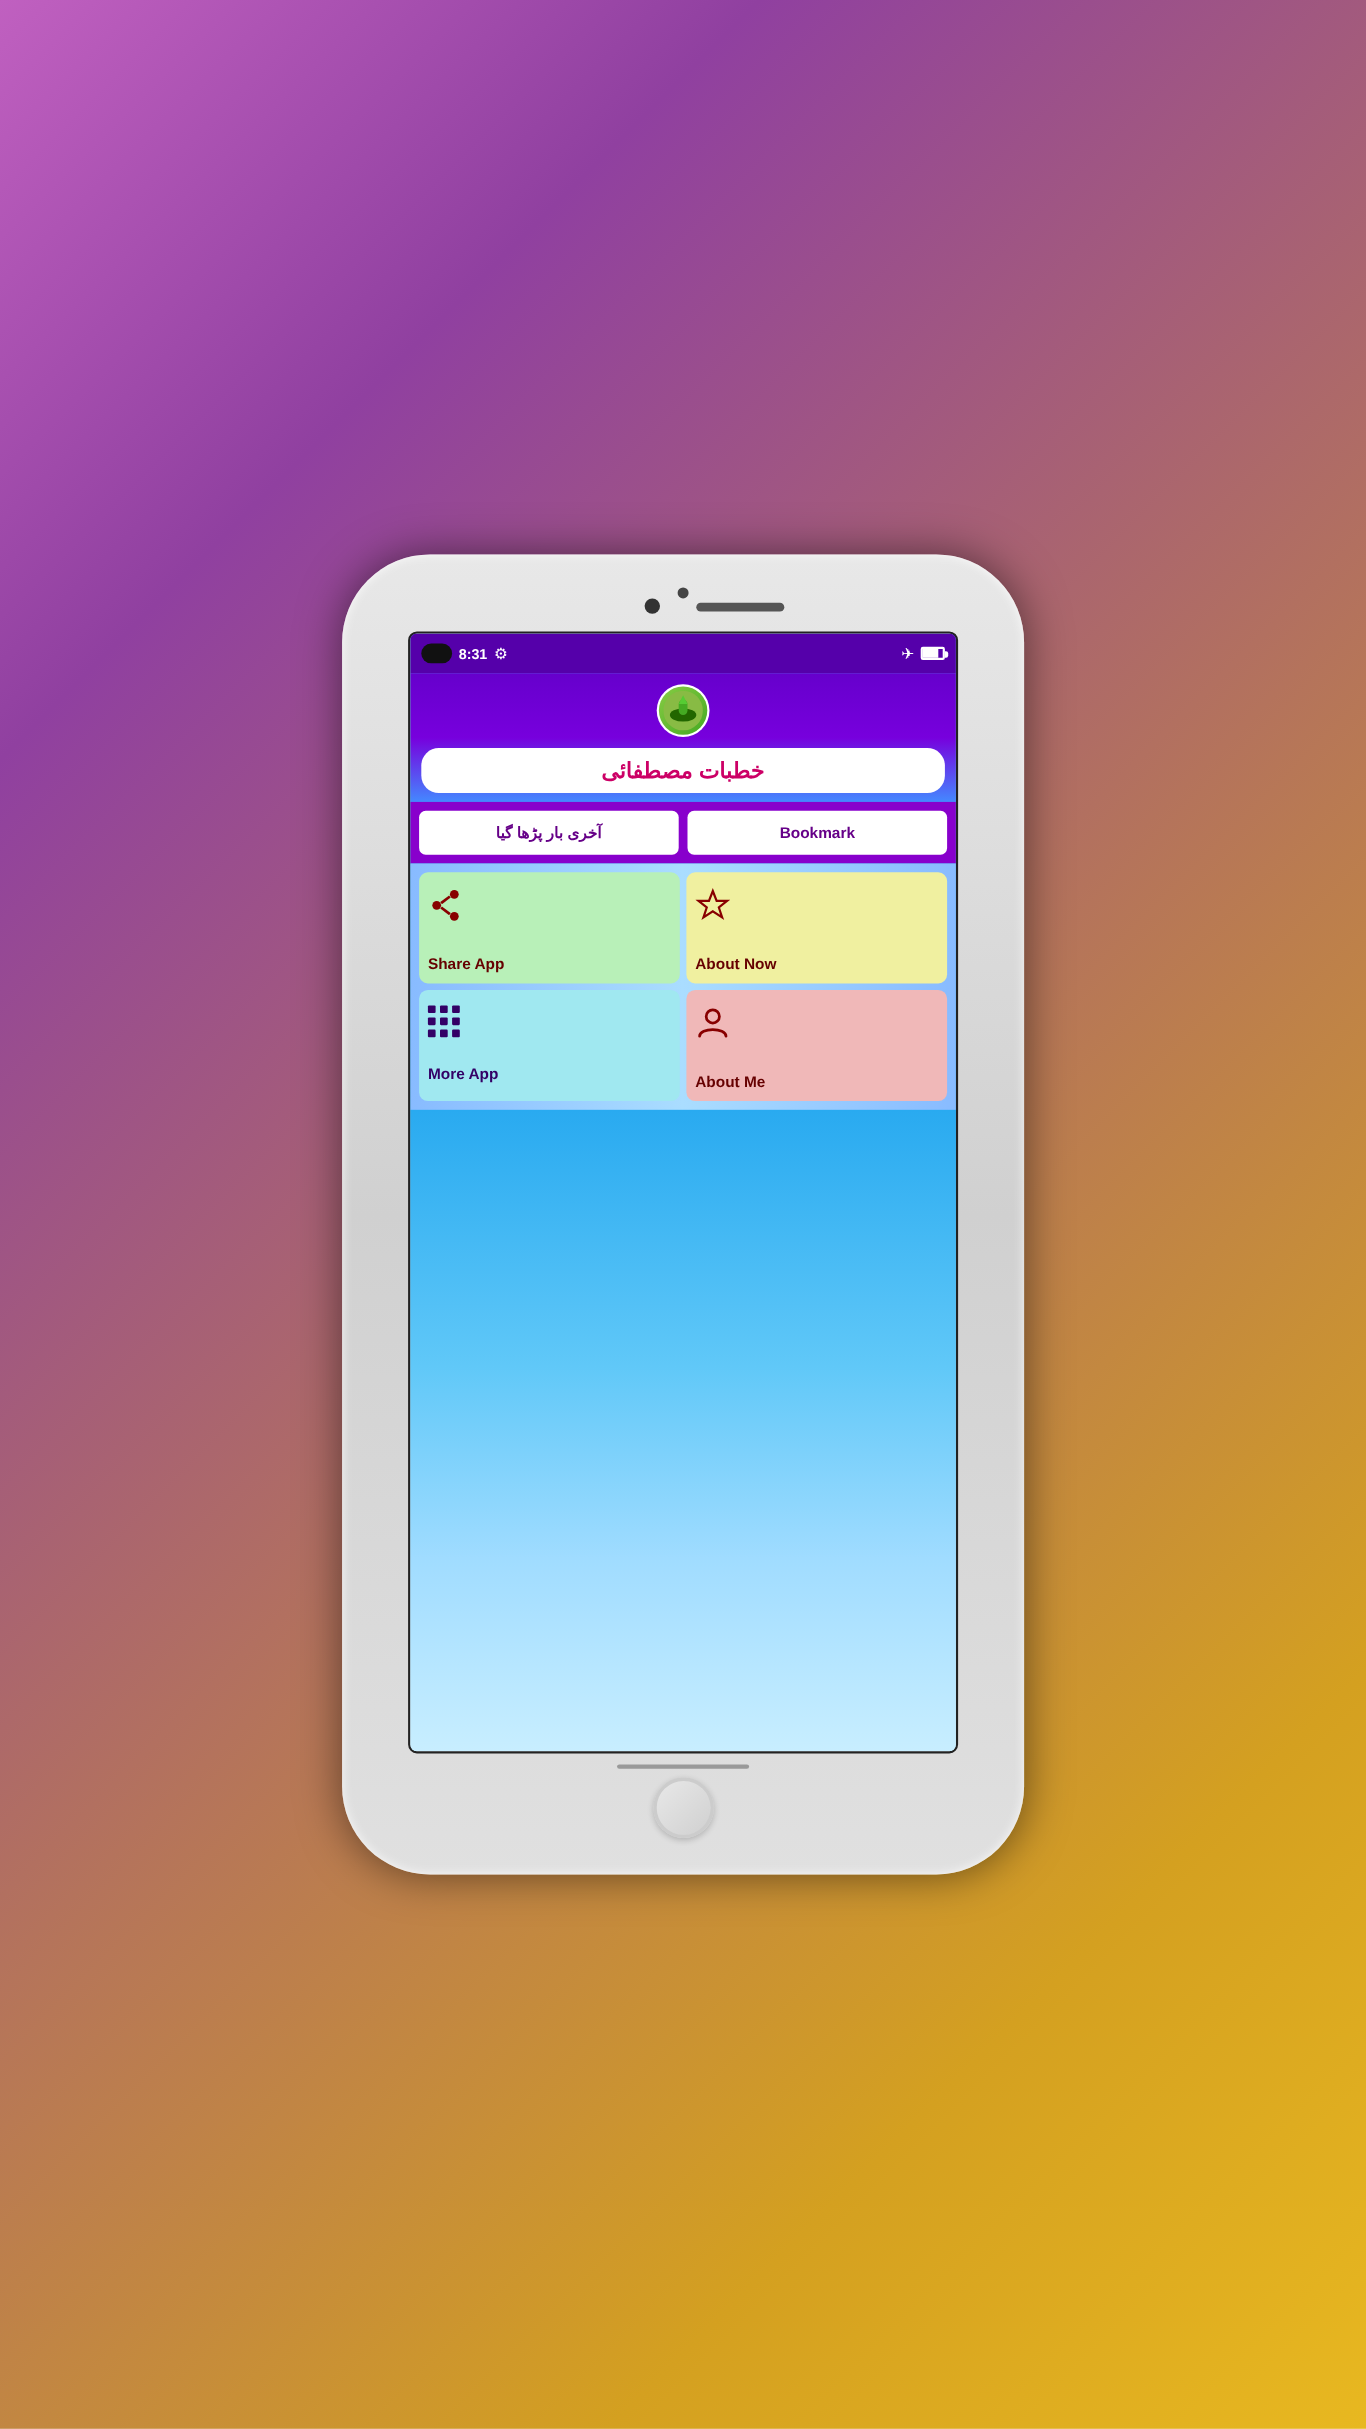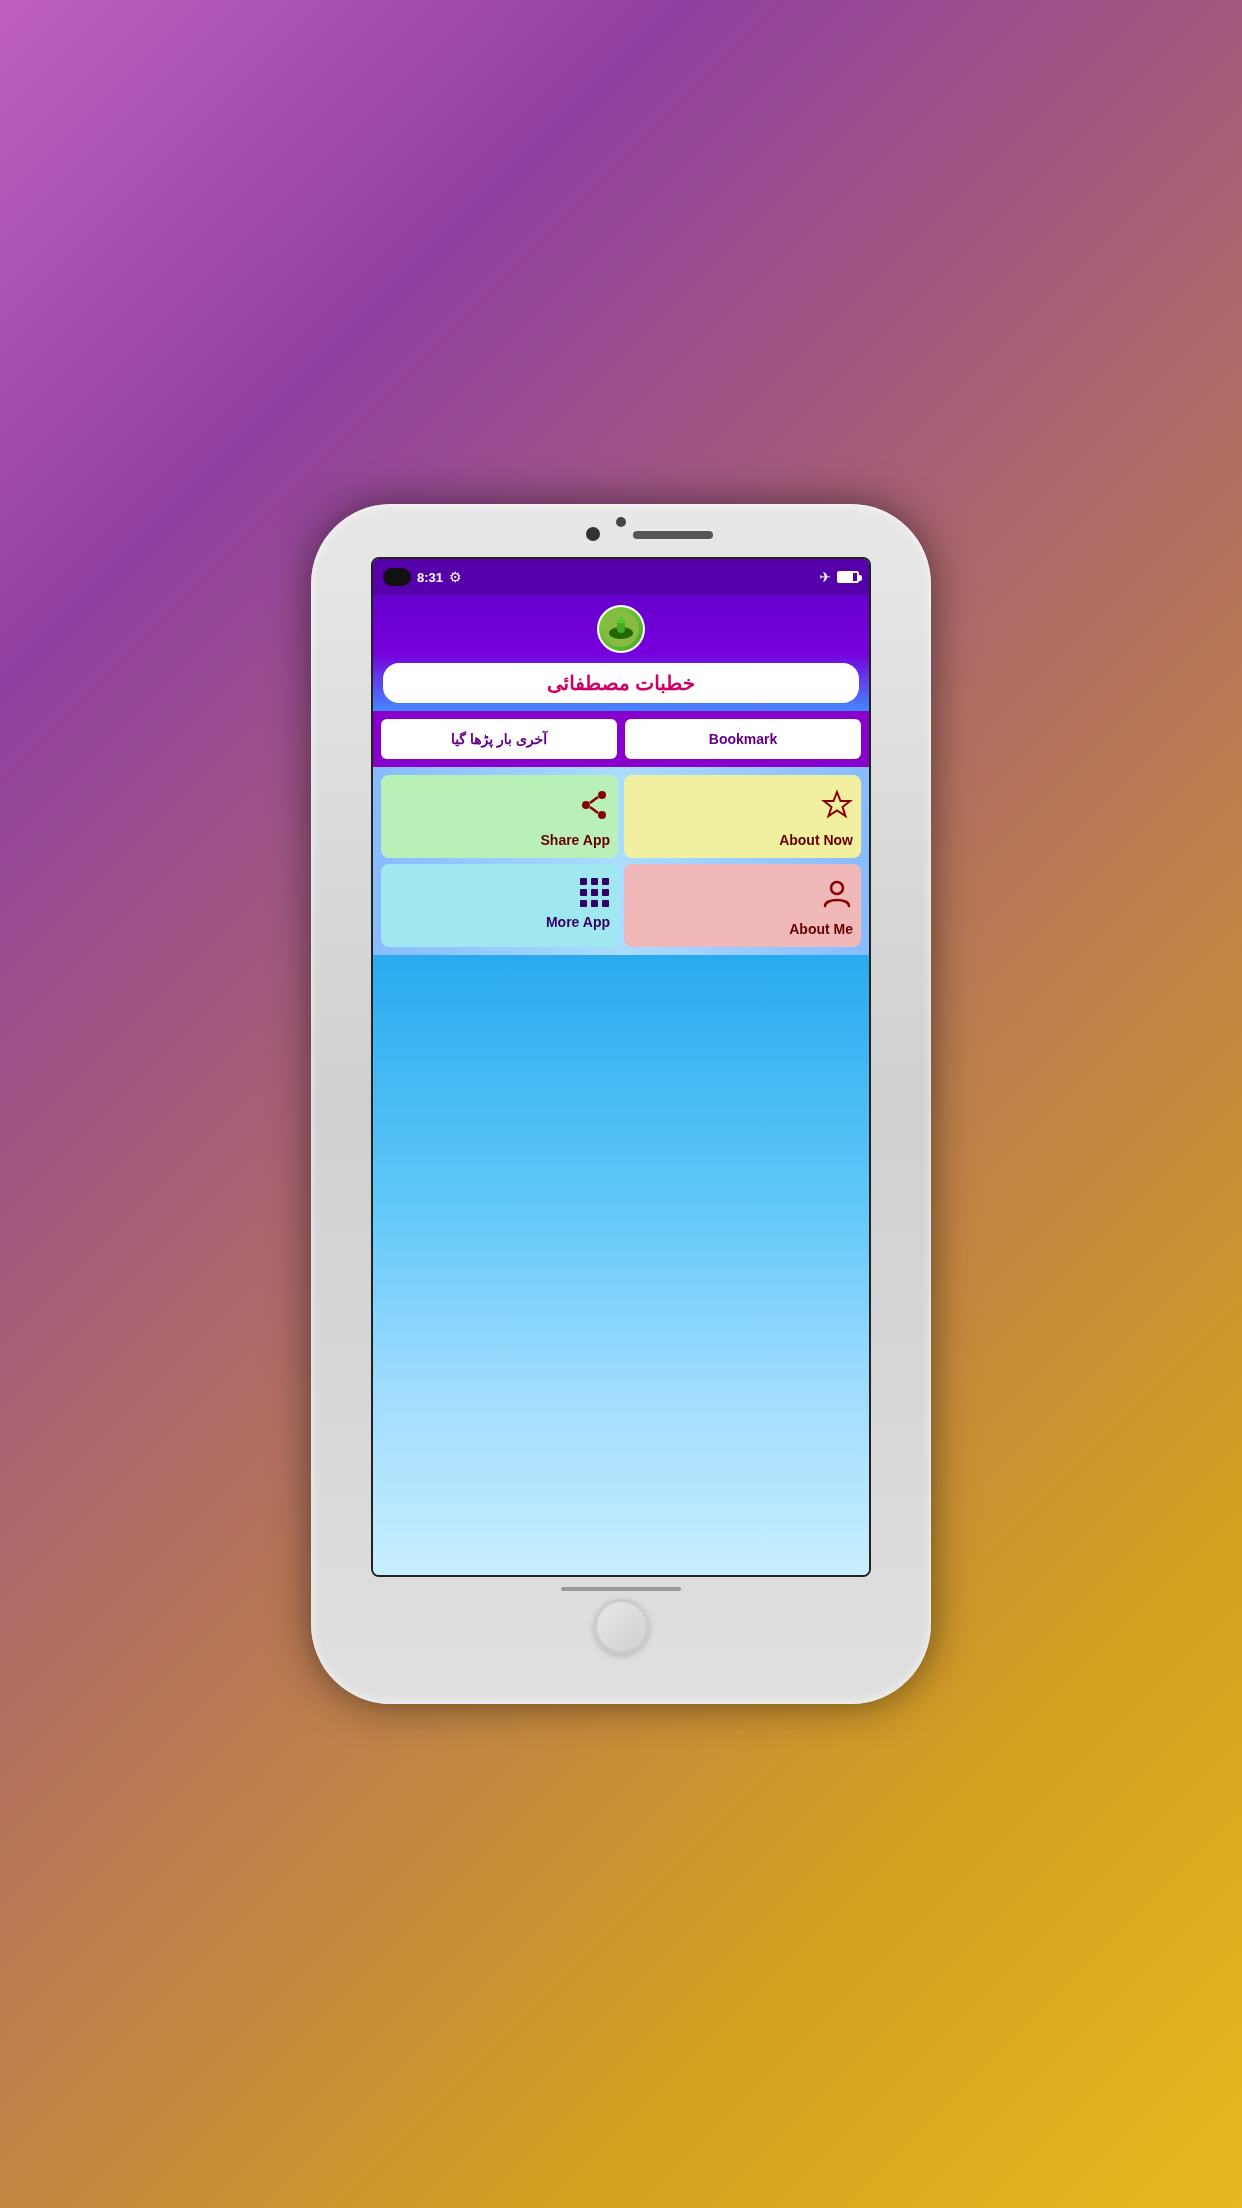--- a/index.html
+++ b/index.html
@@ -16,21 +16,21 @@
     .phone-outer {
       width: 620px;
       height: 1200px;
       background: linear-gradient(180deg, #e8e8e8 0%, #d0d0d0 50%, #e0e0e0 100%);
       border-radius: 80px;
       box-shadow: 0 0 40px rgba(0,0,0,0.5), inset 0 0 10px rgba(255,255,255,0.8);
       position: relative;
       display: flex;
       flex-direction: column;
       align-items: center;
-      padding: 3px 16px 30px;
+      padding: 20px 16px 30px;
     }
 
     
     .phone-top {
       width: 100%;
       display: flex;
       justify-content: center;
       align-items: center;
       height: 50px;
       position: relative;
@@ -238,22 +238,22 @@
       gap: 6px;
     }
 
     .grid-btn {
       flex: 1;
       border: none;
       border-radius: 8px;
       padding: 14px 8px 10px;
       display: flex;
       flex-direction: column;
-      align-items: flex-end;
-      gap: 6px;
+      align-items: flex-start;
+      gap: 24px;
       cursor: pointer;
       font-size: 15px;
       font-weight: bold;
     }
 
     .grid-btn-share {
       background: #b8f0b8;
       color: #660000;
     }
 

